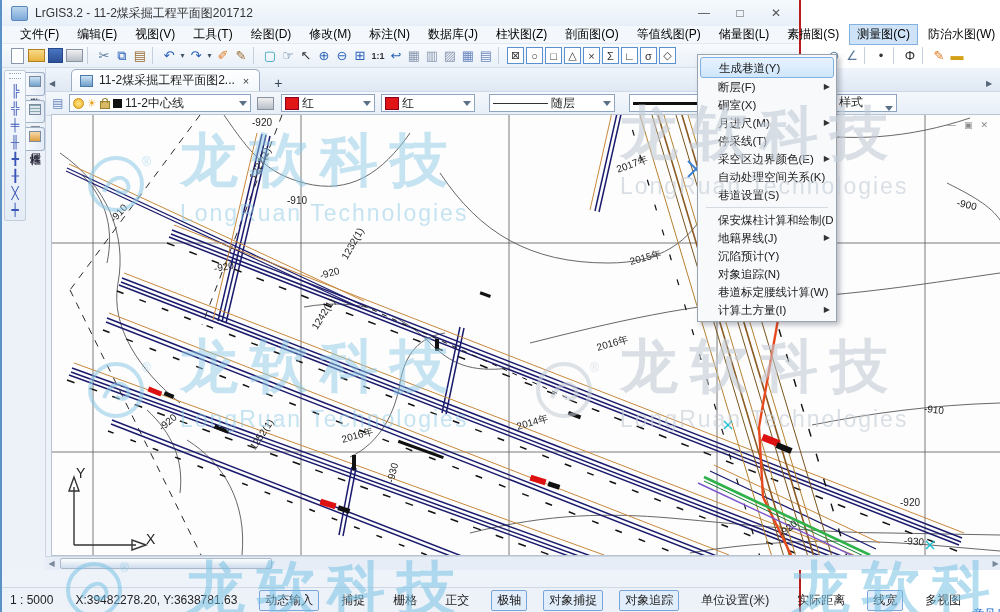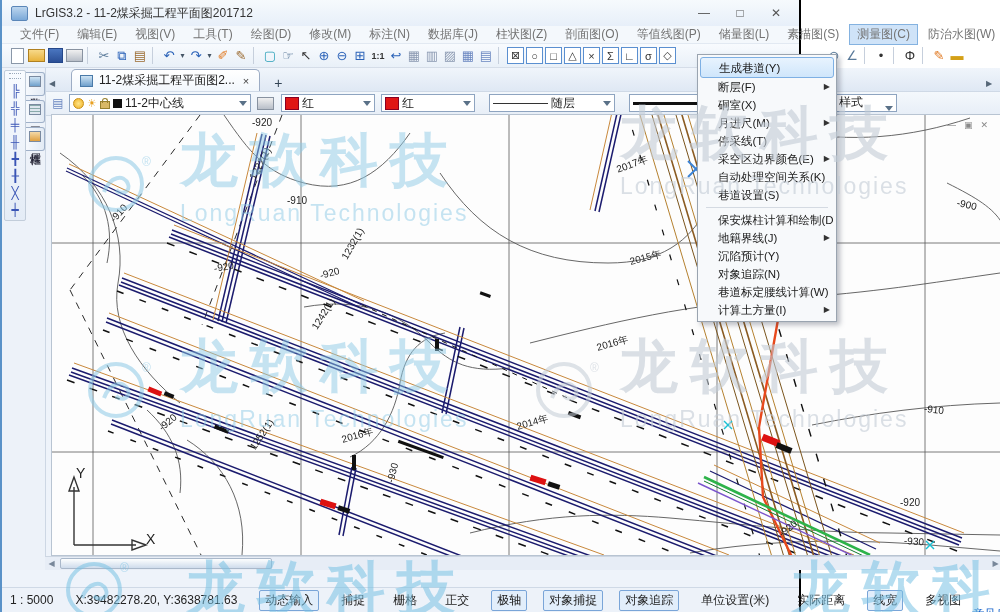--- a/index.html
+++ b/index.html
@@ -1,26 +1,26 @@
 <!DOCTYPE html>
 <html><head>
 <meta charset="utf-8">
 <style>
   html,body{margin:0;padding:0;}
   body{width:1000px;height:612px;overflow:hidden;font-family:"Liberation Sans","DejaVu Sans",sans-serif;font-size:12px;color:#222;background:#fff;}
-  #app{position:relative;width:801px;height:612px;border-left:2px solid #5a92c8;border-right:2px solid #000000;border-bottom:2px solid #5a92c8;box-sizing:border-box;background:#eef3fa;}
+  #app{position:relative;width:801px;height:612px;border-left:2px solid #5a92c8;border-right:2px solid #b91c1c;border-bottom:2px solid #5a92c8;box-sizing:border-box;background:#eef3fa;}
   
   .titlebar{position:absolute;left:0;top:0;width:100%;height:26px;background:linear-gradient(#f6fafd,#e7eff9);display:flex;align-items:center;border-bottom:1px solid #d8e2ee;}
   .app-icon{width:15px;height:13px;margin:0 7px 0 9px;background:linear-gradient(#bcd6ee,#7aa8d8);border:1px solid #5a86b8;border-radius:2px;}
   .title-text{font-size:12px;color:#333;}
   .win-btns{margin-left:auto;display:flex;align-items:center;gap:22px;padding-right:16px;color:#555;}
   .win-btn{width:14px;text-align:center;font-size:12px;cursor:default;}
   
   .menubar{position:absolute;left:0;top:26px;width:100%;height:18px;background:#f4f8fc;display:flex;align-items:center;padding-left:10px;box-sizing:border-box;border-bottom:1px solid #e2e9f2;}
-  .menu-item{padding:1px 7px;margin-right:2px;white-space:nowrap;font-size:12px;color:#737373;border:1px solid transparent;}
+  .menu-item{padding:1px 7px;margin-right:2px;white-space:nowrap;font-size:12px;color:#000000;border:1px solid transparent;}
   .menu-item.active{background:#cfe3f8;border:1px solid #84b2e0;}
   
   .toolbar1{position:absolute;left:0;top:44px;width:100%;height:24px;background:linear-gradient(#f8fbfe,#e9f0f8);display:flex;align-items:center;padding-left:6px;box-sizing:border-box;border-bottom:1px solid #d5dde8;}
   .tbi{width:18px;height:18px;display:inline-flex;align-items:center;justify-content:center;font-size:13px;flex:0 0 auto;}
   .sep{width:4px;height:17px;border-left:1px solid #c6cfdc;margin:0 3px;flex:0 0 auto;}
   .gap{width:148px;flex:0 0 auto;}
   .dd{width:9px;font-size:8px;color:#456;}
   .boxed{border:1px solid #5a8fd0;background:#fff;color:#333;width:15px;height:15px;font-size:11px;margin:0 1px;}
   .sm{font-size:9px;font-weight:bold;}
   .c-blue{color:#2a62b8}.c-steel{color:#5a7a9a}.c-brown{color:#9a6a30}.c-orange{color:#e07820}

